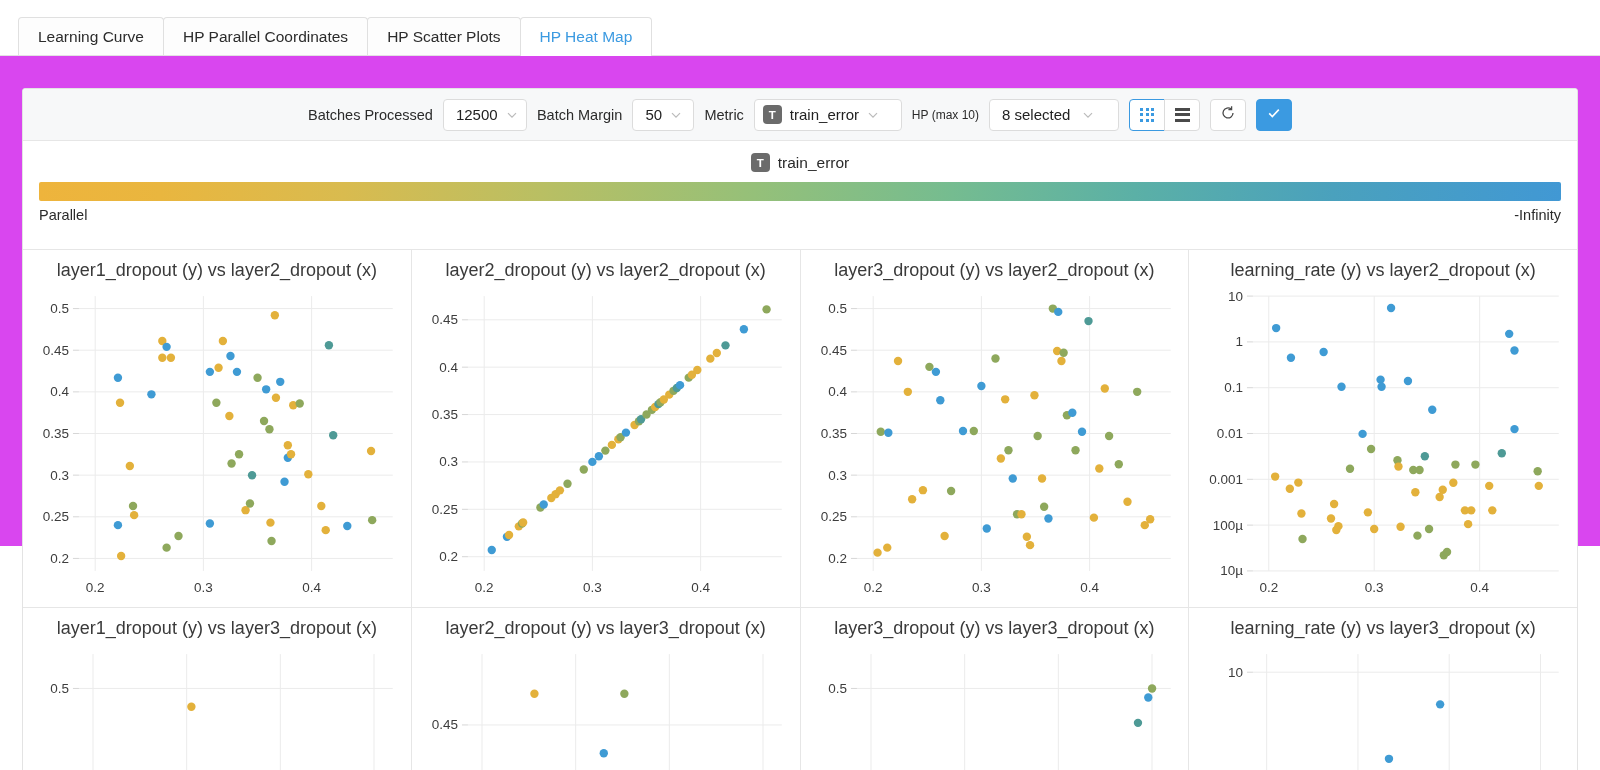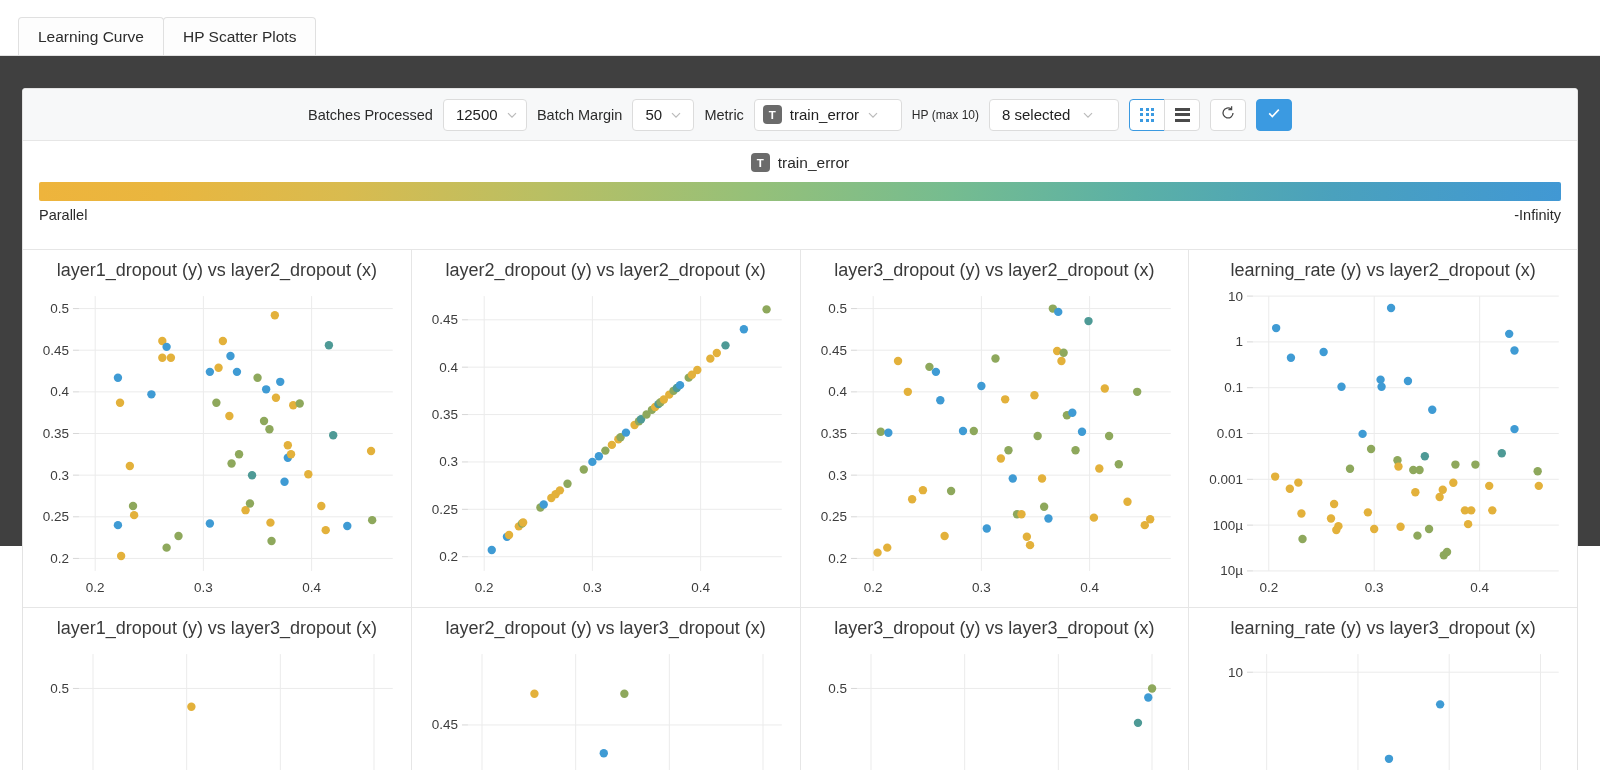--- a/index.html
+++ b/index.html
@@ -3,21 +3,21 @@
 <meta charset="utf-8">
 <style>
   * { box-sizing: border-box; }
   html, body {
     margin: 0; padding: 0;
     width: 1600px; height: 770px;
     background: #ffffff;
     font-family: "Liberation Sans", sans-serif;
     overflow: hidden;
   }
-  #root { width: 1600px; height: 546px; position: relative; background:#404040; }
+  #root { width: 1600px; height: 546px; position: relative; background:#d946ef; }
 
   
   .tabbar {
     position: absolute; left: 0; top: 0; width: 1600px; height: 56px;
     display: flex; align-items: flex-end;
     padding-left: 18px;
     border-bottom: 1px solid #e2e2e2;
     background: #fff;
   }
   .tab {
@@ -151,21 +151,27 @@
 </head>
 <body>
 
 <div id="root">
 
   <div class="tabbar">
     <div class="tab">
         <span>Learning Curve</span>
       </div>
     <div class="tab">
+        <span>HP Parallel Coordinates</span>
+      </div>
+    <div class="tab">
         <span>HP Scatter Plots</span>
+      </div>
+    <div class="tab active">
+        <span>HP Heat Map</span>
       </div>
   </div>
 
   <div class="card">
 
     <div class="toolbar">
 
       <span class="tb-label">Batches Processed</span>
       <div class="select" style="width:84px">
         <span class="val">12500</span>

